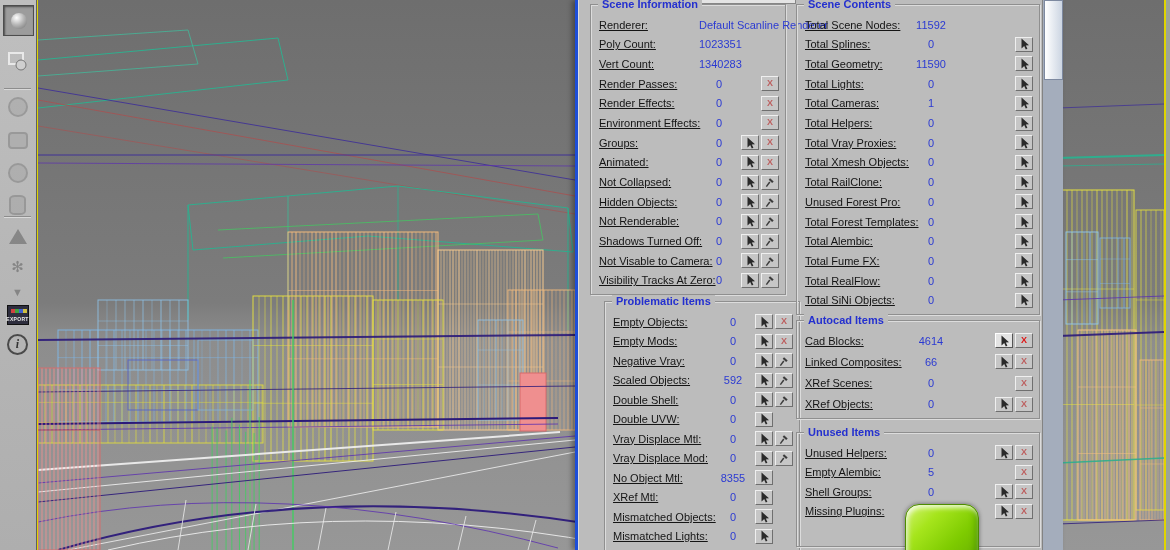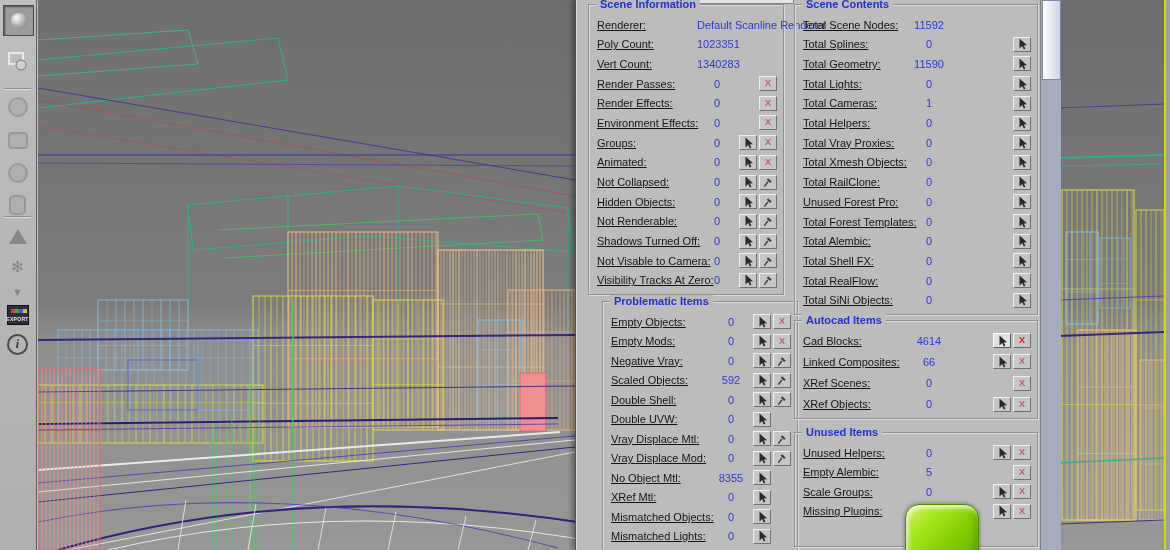--- a/index.html
+++ b/index.html
@@ -35,21 +35,21 @@
        color:#333;font-family:"Liberation Serif",serif;font-style:italic;font-weight:bold;
        font-size:12px;display:flex;align-items:center;justify-content:center;}
 
   
   .viewport{position:absolute;left:36px;top:0;width:1130px;height:550px;z-index:1;
             border-left:2px solid #dfd400;border-right:2px solid #dfd400;box-sizing:border-box;}
   .viewport svg{display:block;}
 
   
   .dialog{position:absolute;left:575px;top:0;width:485px;height:550px;background:#bcbcbc;
-          border-left:1px solid #1d4ed8;box-shadow:inset 1px 0 0 #dedede,-3px 0 5px rgba(0,0,0,.35);
+          border-left:3px solid #1d4ed8;box-shadow:inset 1px 0 0 #dedede,-3px 0 5px rgba(0,0,0,.35);
           z-index:5;}
   .combo-sliver{position:absolute;left:112px;top:0;width:104px;height:3px;background:#e4e4e4;
           border:1px solid #868686;border-top:none;}
   .groupbox{position:absolute;border:1px solid #8f8f8f;
           box-shadow:inset 1px 1px 0 #dcdcdc,1px 1px 0 #dcdcdc;}
   .gb-title{position:absolute;top:-7px;left:7px;background:#bcbcbc;padding:0 4px;
           font-size:11px;font-weight:bold;color:#2430cf;white-space:nowrap;}
   .rows{position:absolute;left:8px;right:6px;top:11px;bottom:5px;
         display:flex;flex-direction:column;justify-content:space-between;}
   .row{position:relative;display:flex;align-items:center;height:17px;}
@@ -980,21 +980,21 @@
           <span class="slots">
             <span class="slot"></span>
             <button class="btn">
               <svg width="11" height="12" viewBox="0 0 11 12">
                 <path d="M2.5 0.5 L2.5 10.5 L5.2 8 L6.8 11.5 L8.4 10.7 L6.8 7.4 L10 7.2 Z" fill="#2a2a2a"></path>
               </svg>
             </button>
           </span>
         </div>
         <div class="row">
-          <span class="lbl">Total Shell FX:</span>
+          <span class="lbl">Total Fume FX:</span>
           <span class="val">0</span>
           <span class="slots">
             <span class="slot"></span>
             <button class="btn">
               <svg width="11" height="12" viewBox="0 0 11 12">
                 <path d="M2.5 0.5 L2.5 10.5 L5.2 8 L6.8 11.5 L8.4 10.7 L6.8 7.4 L10 7.2 Z" fill="#2a2a2a"></path>
               </svg>
             </button>
           </span>
         </div>
@@ -1092,21 +1092,21 @@
         </div>
         <div class="row">
           <span class="lbl">Empty Alembic:</span>
           <span class="val">5</span>
           <span class="slots">
             <span class="slot"></span>
             <button class="btn x">X</button>
           </span>
         </div>
         <div class="row">
-          <span class="lbl">Scale Groups:</span>
+          <span class="lbl">Shell Groups:</span>
           <span class="val">0</span>
           <span class="slots">
             <button class="btn">
               <svg width="11" height="12" viewBox="0 0 11 12">
                 <path d="M2.5 0.5 L2.5 10.5 L5.2 8 L6.8 11.5 L8.4 10.7 L6.8 7.4 L10 7.2 Z" fill="#2a2a2a"></path>
               </svg>
             </button>
             <button class="btn x">X</button>
           </span>
         </div>

